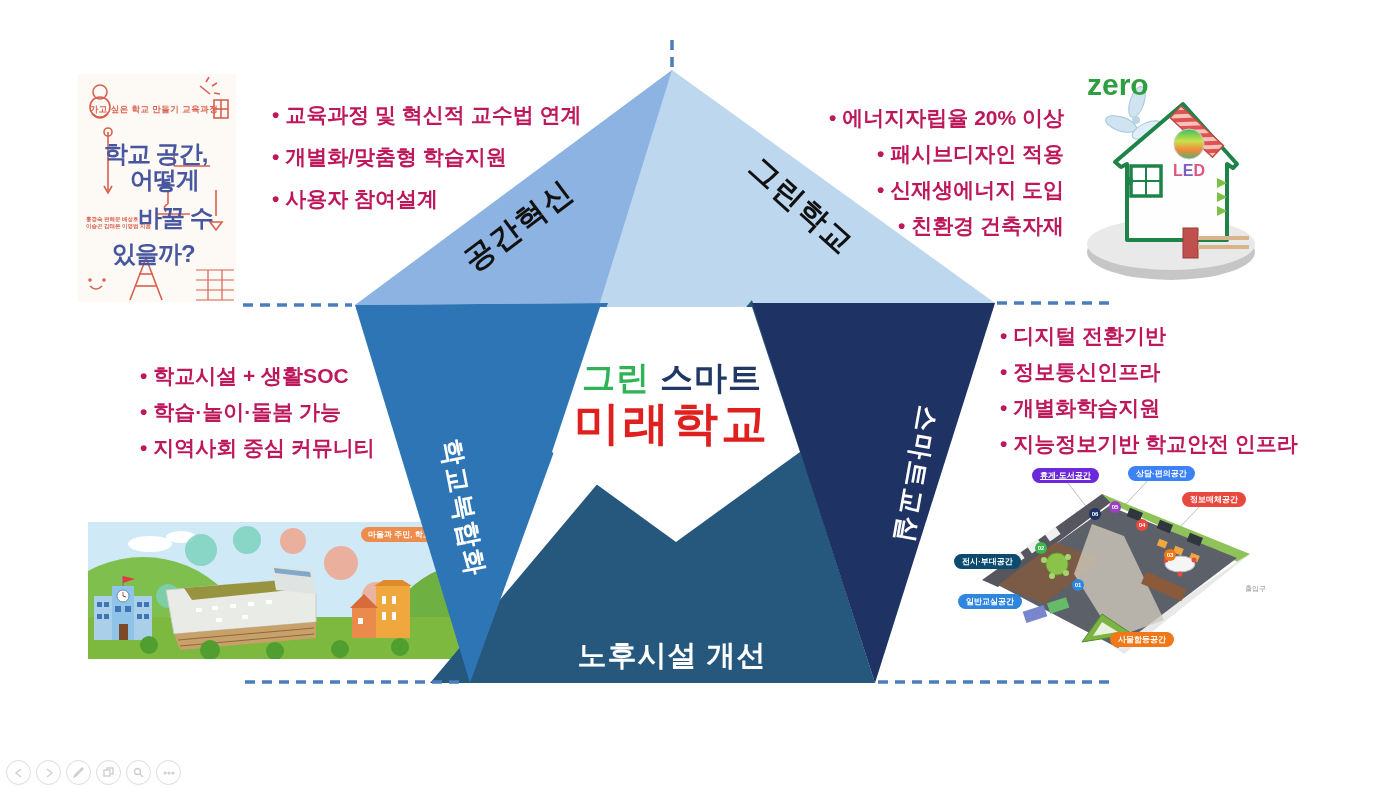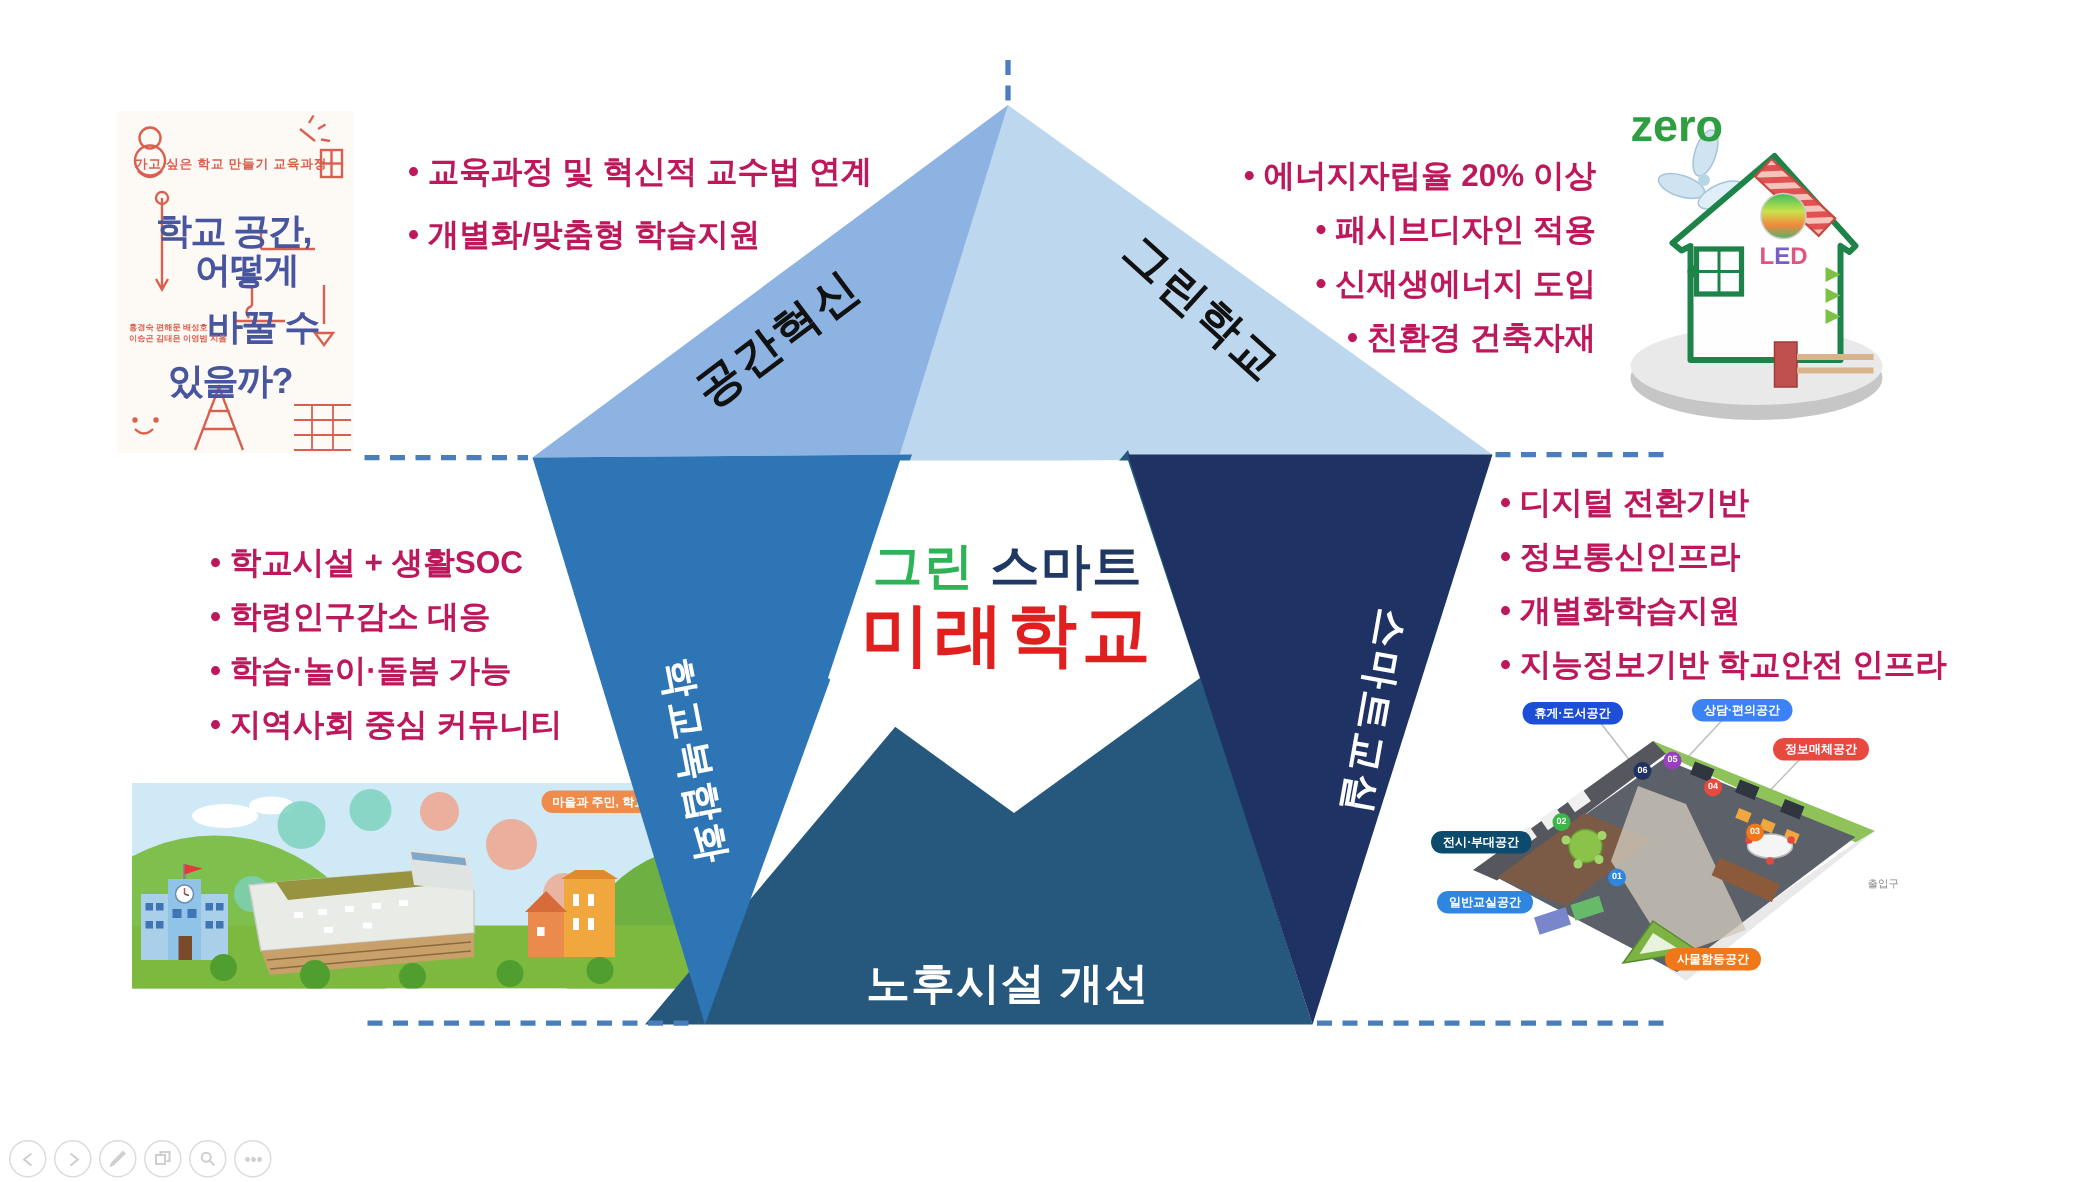--- a/index.html
+++ b/index.html
@@ -181,21 +181,21 @@
       <rect x="96" y="138" width="20" height="11" fill="#66bb6a" transform="rotate(-18 106 143)"></rect>
       <rect x="190" y="118" width="44" height="13" fill="#8a5a3b" transform="rotate(24 212 124)"></rect>
       <ellipse cx="228" cy="102" rx="15" ry="8" fill="#f5f5f5" stroke="#b9b9b9"></ellipse>
       <g fill="#e8493f">
           <circle cx="214" cy="98" r="2.5"></circle>
           <circle cx="242" cy="98" r="2.5"></circle>
           <circle cx="228" cy="112" r="2.5"></circle>
         </g>
       <polygon points="246,148 266,160 258,168 240,156" fill="#fff"></polygon>
     </svg>
-    <span class="pill" style="left: 63px; top: 6px; background: #1d4ed8;">휴게·도서공간</span>
+    <span class="pill" style="left: 80px; top: 6px; background: #6d28d9; text-decoration: underline;">휴게·도서공간</span>
     <span class="pill" style="left: 176px; top: 4px; background: #3b82f6;">상담·편의공간</span>
     <span class="pill" style="left: 230px; top: 30px; background: rgb(232, 73, 63);">정보매체공간</span>
     <span class="pill" style="left: 2px; top: 92px; background: #0c4a6e; font-family: Liberation Serif, serif;">전시·부대공간</span>
     <span class="pill" style="left: 6px; top: 132px; background: rgb(46, 134, 222);">일반교실공간</span>
     <span class="pill" style="left: 158px; top: 170px; background: rgb(240, 120, 24);">사물함등공간</span>
     <span class="numc" style="left: 120px; top: 117px; background: rgb(46, 134, 222);">01</span>
     <span class="numc" style="left: 83px; top: 80px; background: rgb(60, 181, 74);">02</span>
     <span class="numc" style="left: 212px; top: 87px; background: rgb(240, 120, 24);">03</span>
     <span class="numc" style="left: 184px; top: 57px; background: rgb(232, 73, 63);">04</span>
     <span class="numc" style="left: 157px; top: 39px; background: rgb(155, 63, 192);">05</span>
@@ -229,36 +229,36 @@
     <div class="ct-top">
       <span style="color:#2eb457;">그린</span>
       <span style="color:#1f3864;">스마트</span>
     </div>
     <div class="ct-main" style="color:#e01f1f;">미래학교</div>
   </div>
 
   <ul class="bullets" id="bullets-space">
     <li>교육과정 및 혁신적 교수법 연계</li>
     <li>개별화/맞춤형 학습지원</li>
+    <li>사용자 참여설계</li>
   </ul>
   <ul class="bullets" id="bullets-green">
     <li>에너지자립율 20% 이상</li>
     <li>패시브디자인 적용</li>
     <li>신재생에너지 도입</li>
     <li>친환경 건축자재</li>
   </ul>
   <ul class="bullets" id="bullets-smart">
     <li>디지털 전환기반</li>
     <li>정보통신인프라</li>
     <li>개별화학습지원</li>
     <li>지능정보기반 학교안전 인프라</li>
   </ul>
   <ul class="bullets" id="bullets-complex">
     <li>학교시설 + 생활SOC</li>
-    <li>학령인구감소 대응</li>
     <li>학습·놀이·돌봄 가능</li>
     <li>지역사회 중심 커뮤니티</li>
   </ul>
 
   <div class="abs book">
     <svg class="abs" style="left:0;top:0;" width="158" height="228" viewBox="0 0 158 228">
       <g stroke="#d9604f" stroke-width="1.6" fill="none">
         <circle cx="22" cy="18" r="7"></circle>
           <circle cx="22" cy="33" r="10"></circle>
           <path d="M14 40 q8 8 16 0"></path>

